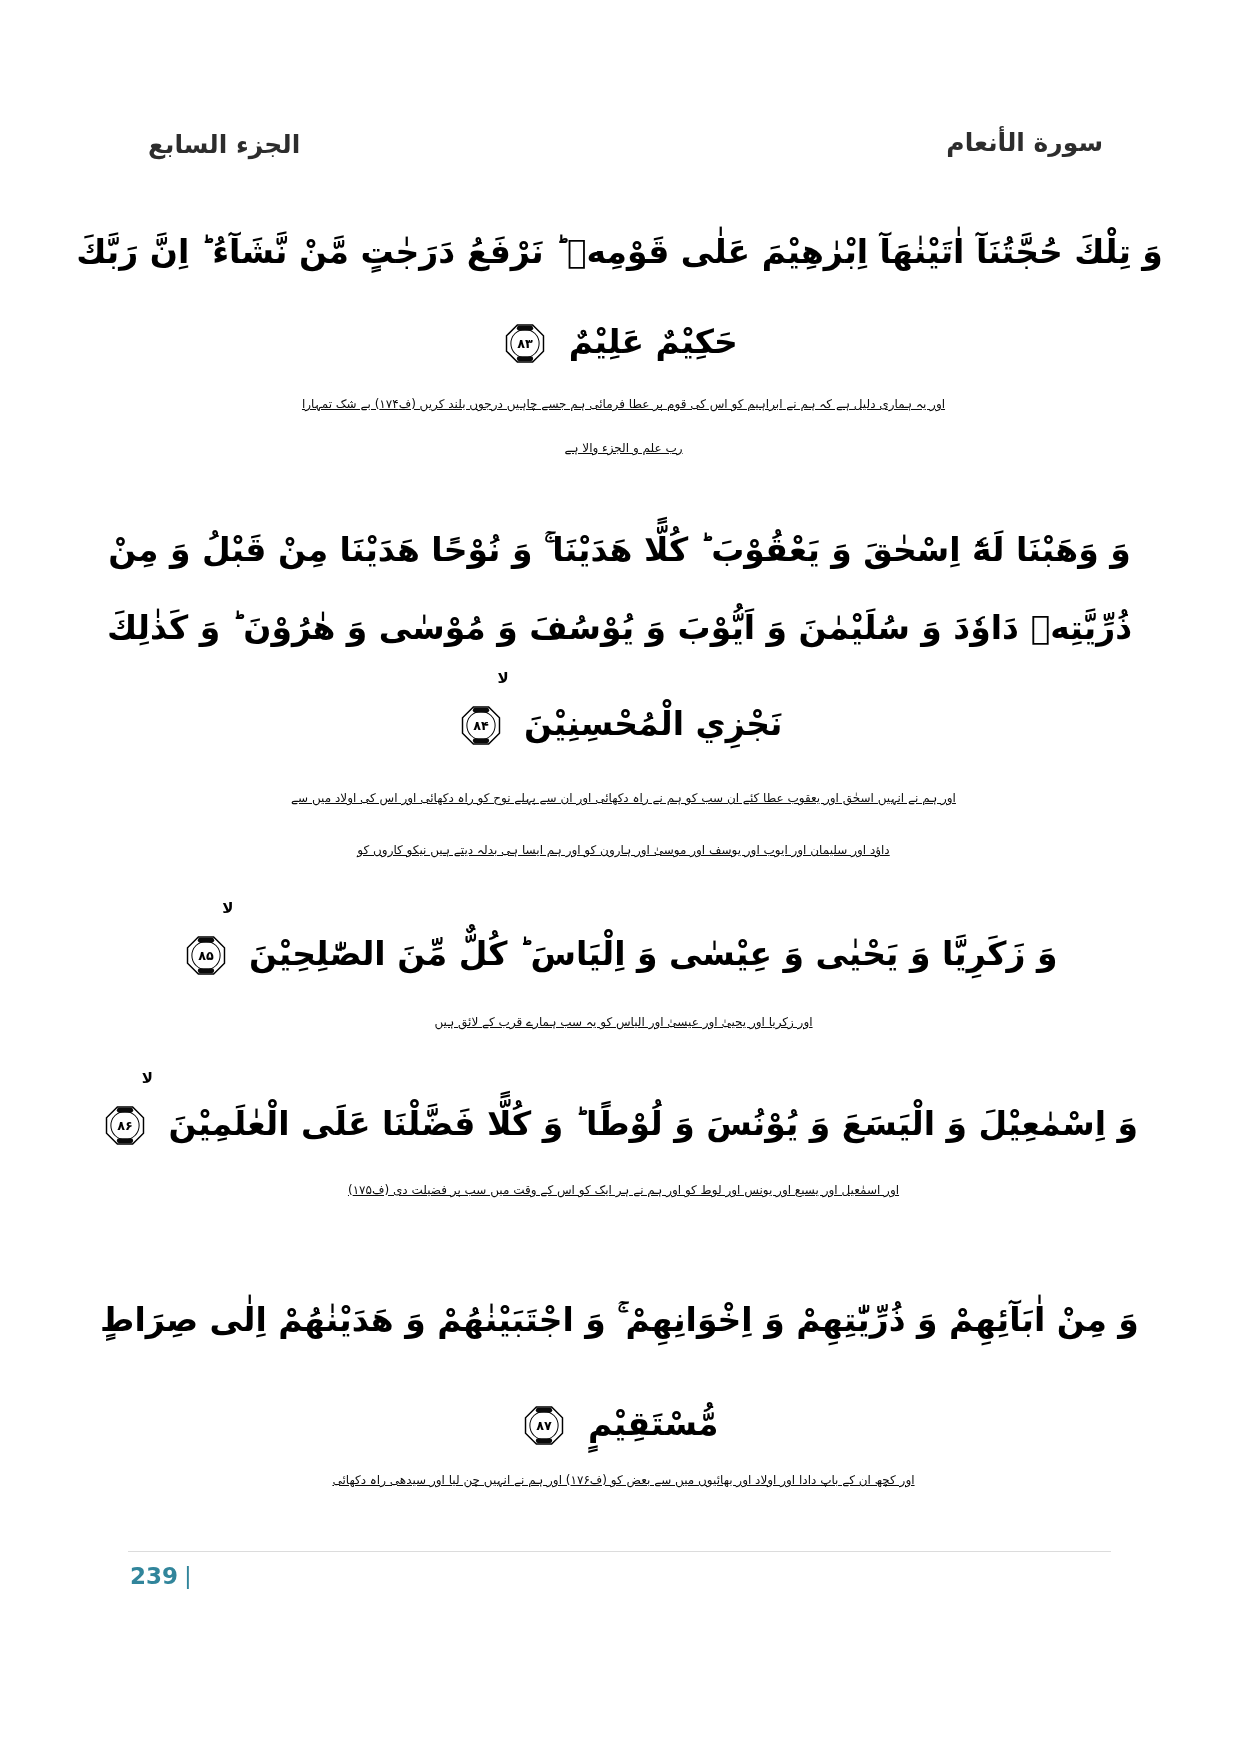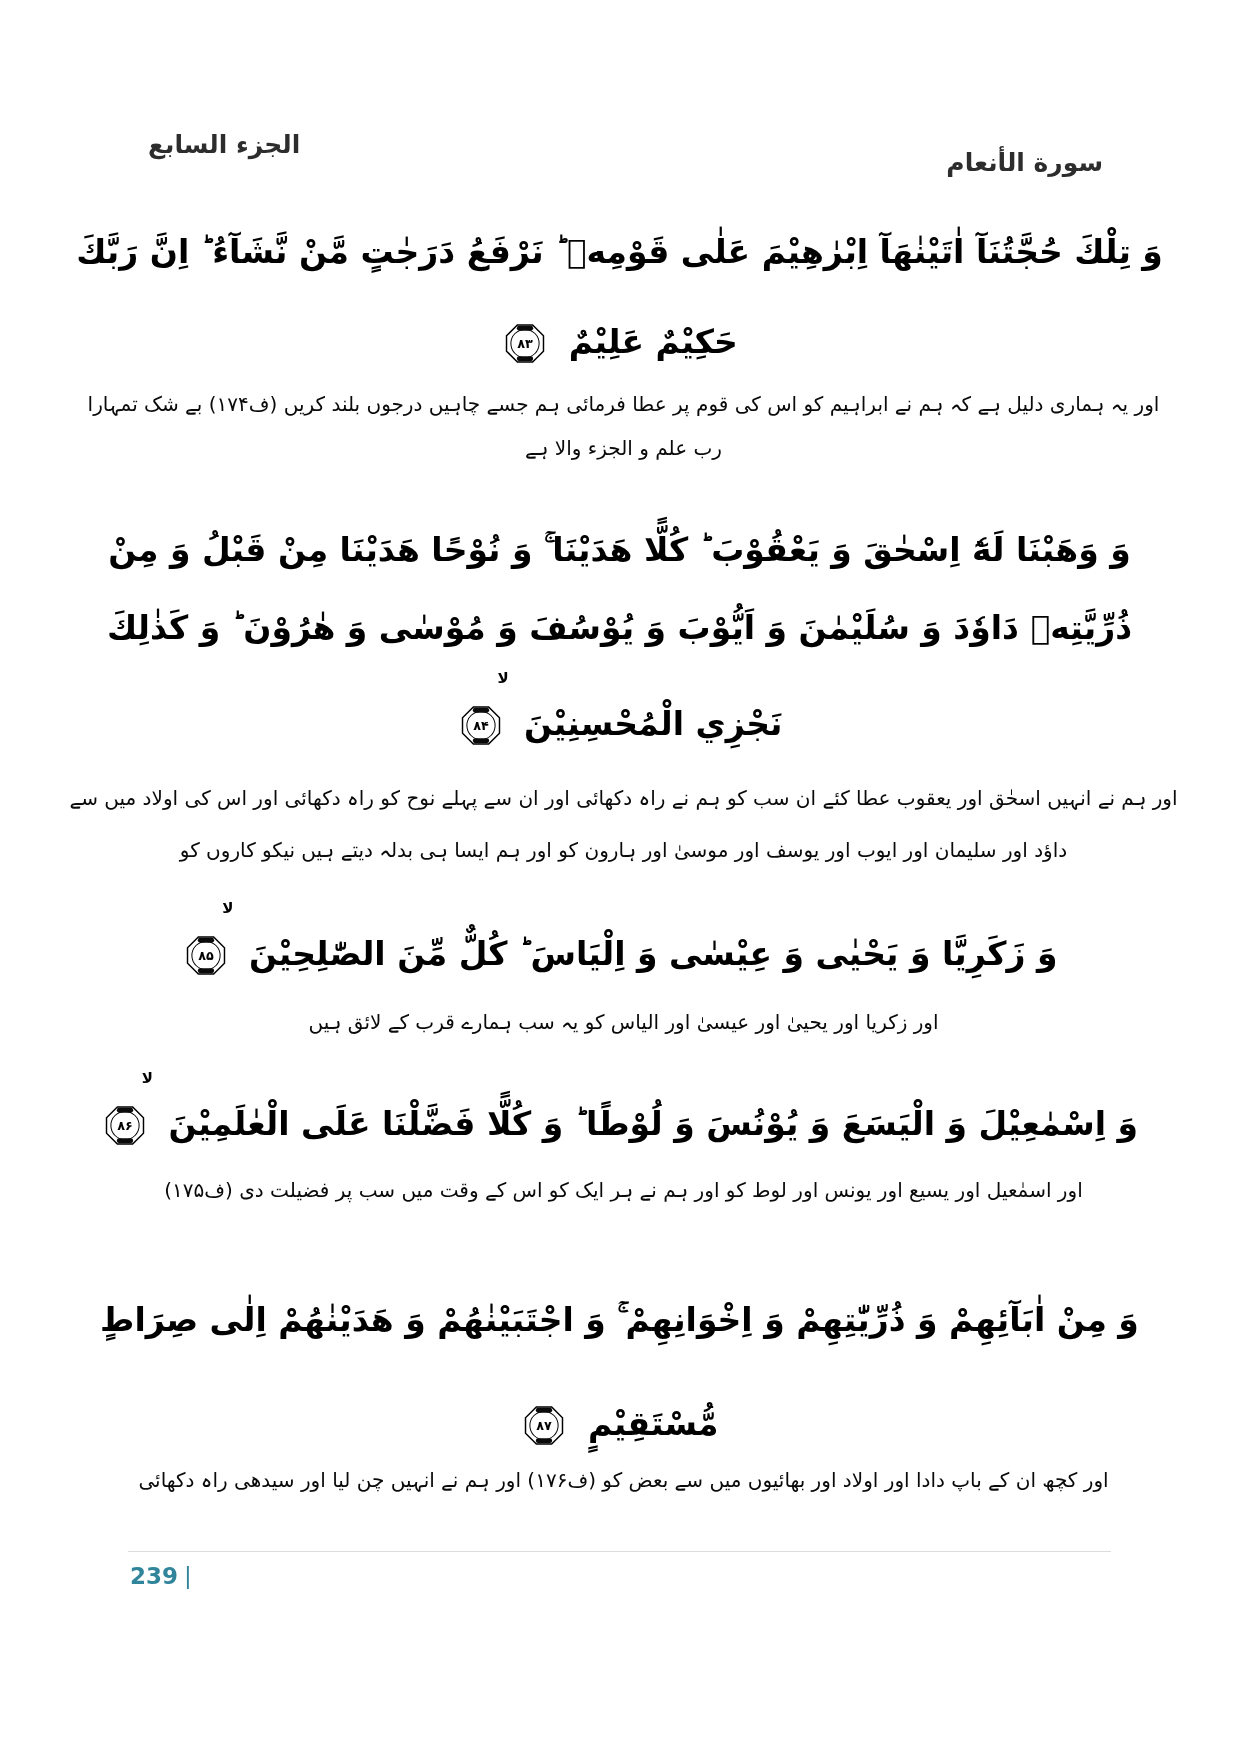--- a/index.html
+++ b/index.html
@@ -18,21 +18,21 @@
   .hdr {
     position: absolute;
     font-size: 25px;
     font-weight: 700;
     color: #1c1c1c;
     direction: rtl;
     letter-spacing: -1px;
     opacity: 0.92;
   }
   .hdr-juz { top: 130px; left: 148px; }
-  .hdr-surah { top: 148px; right: 136px; margin-left: 24px; }
+  .hdr-surah { top: 128px; right: 136px; margin-left: 24px; }
 
   
   .ayah-line {
     position: absolute;
     left: 58px;
     right: 58px;
     height: 84px;
     line-height: 84px;
     text-align: center;
     direction: rtl;
@@ -43,24 +43,25 @@
   }
   
   .urdu-line {
     position: absolute;
     left: 62px;
     right: 54px;
     height: 44px;
     line-height: 44px;
     text-align: center;
     direction: rtl;
-    font-size: 20px;
+    font-size: 12px;
     font-weight: 500;
     white-space: nowrap;
     color: #0a0a0a;
+    text-decoration: underline;
   }
 
   
   .medallion-wrap {
     position: relative;
     display: inline-block;
     vertical-align: middle;
     margin: 0 10px 0 2px;
   }
   .stop-mark {

